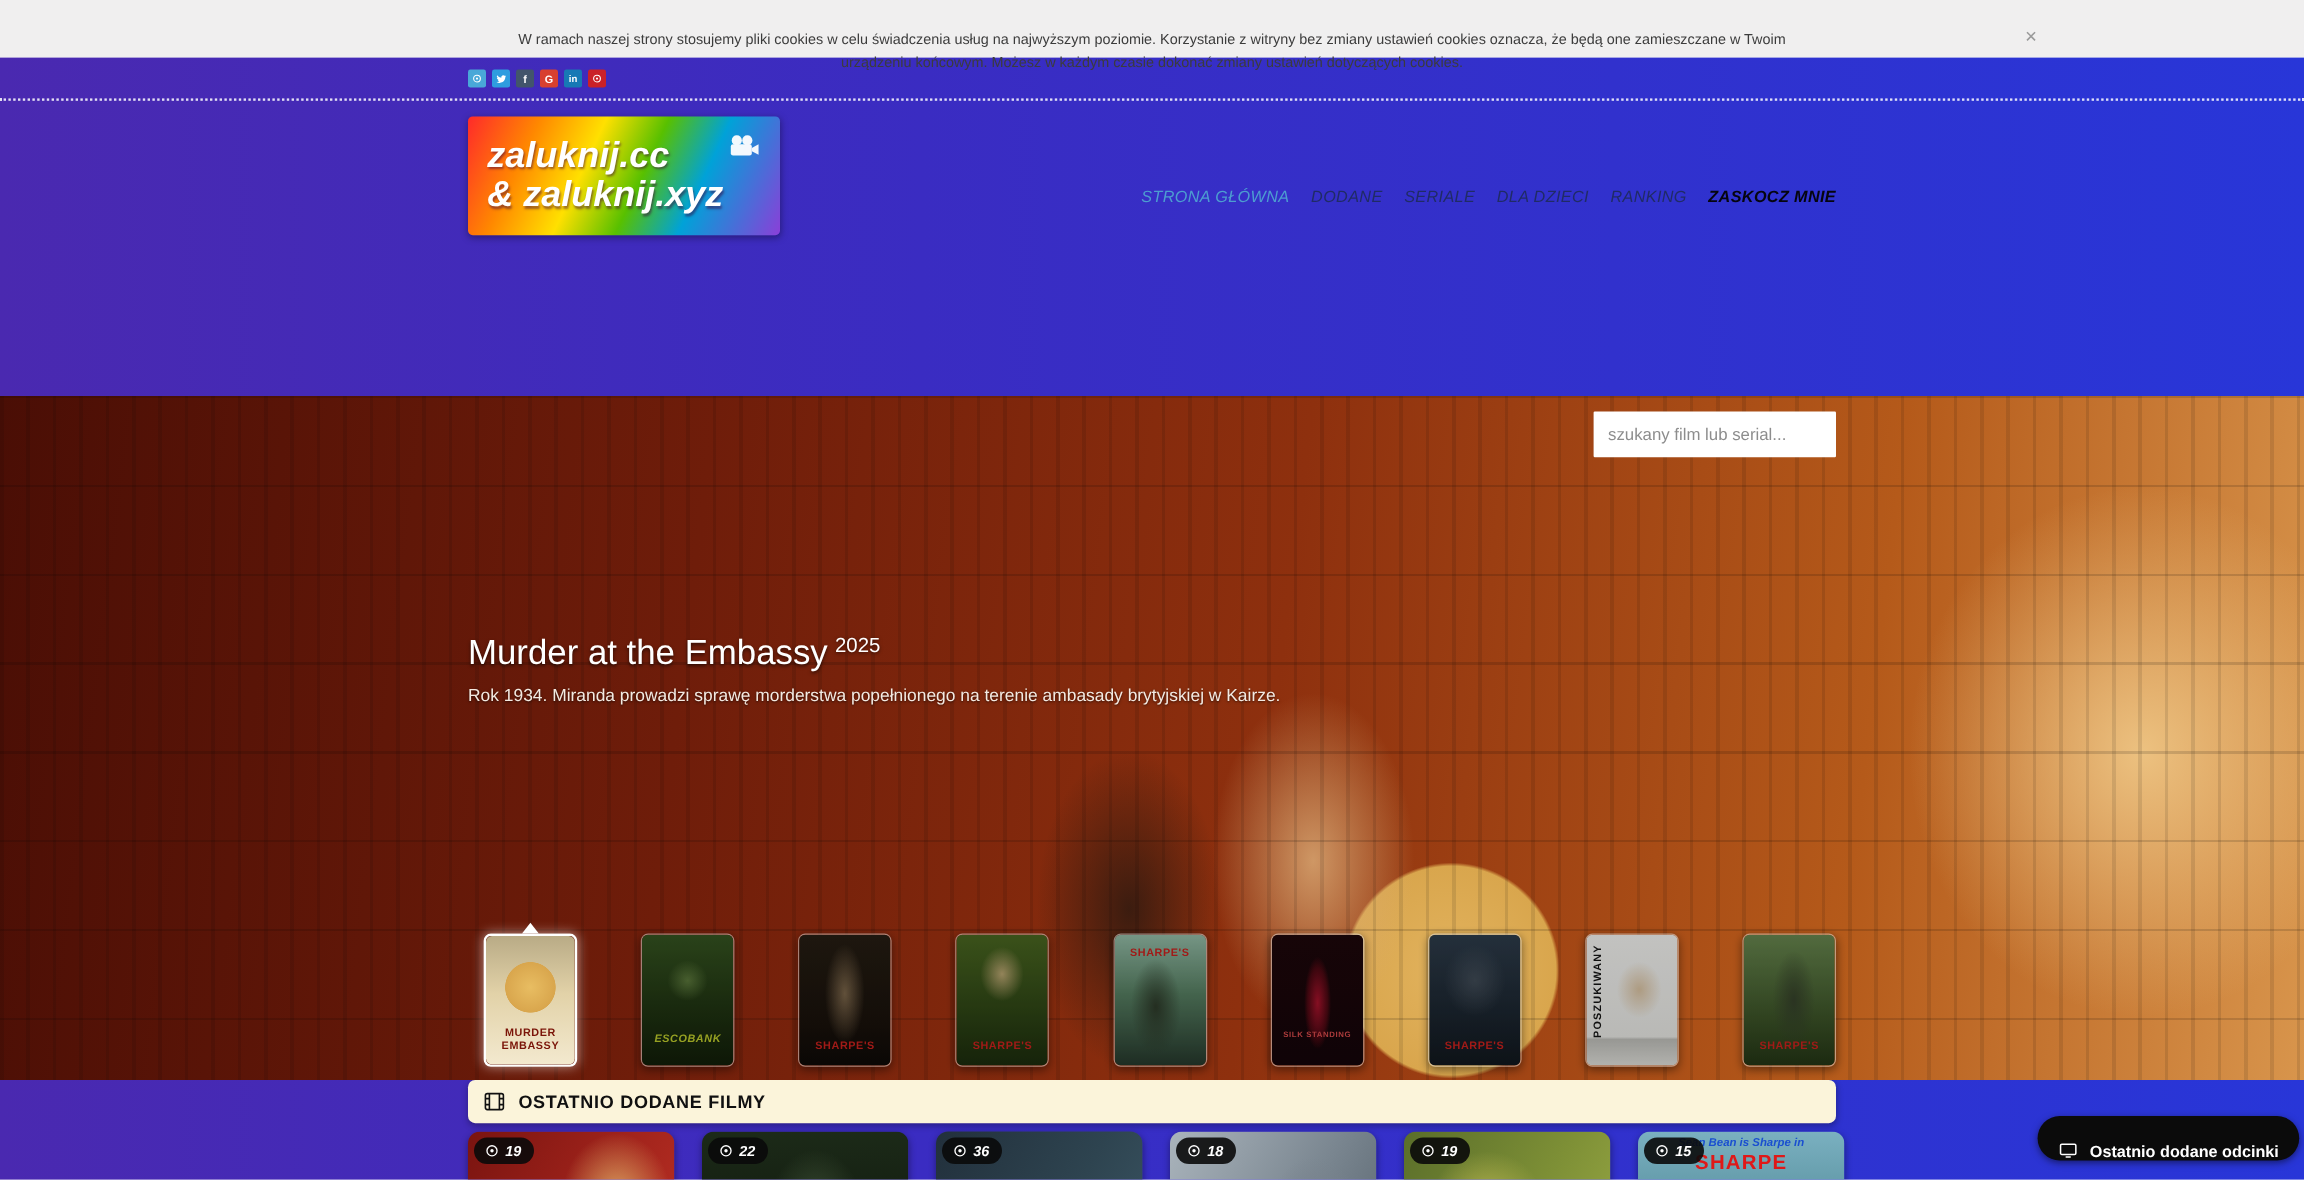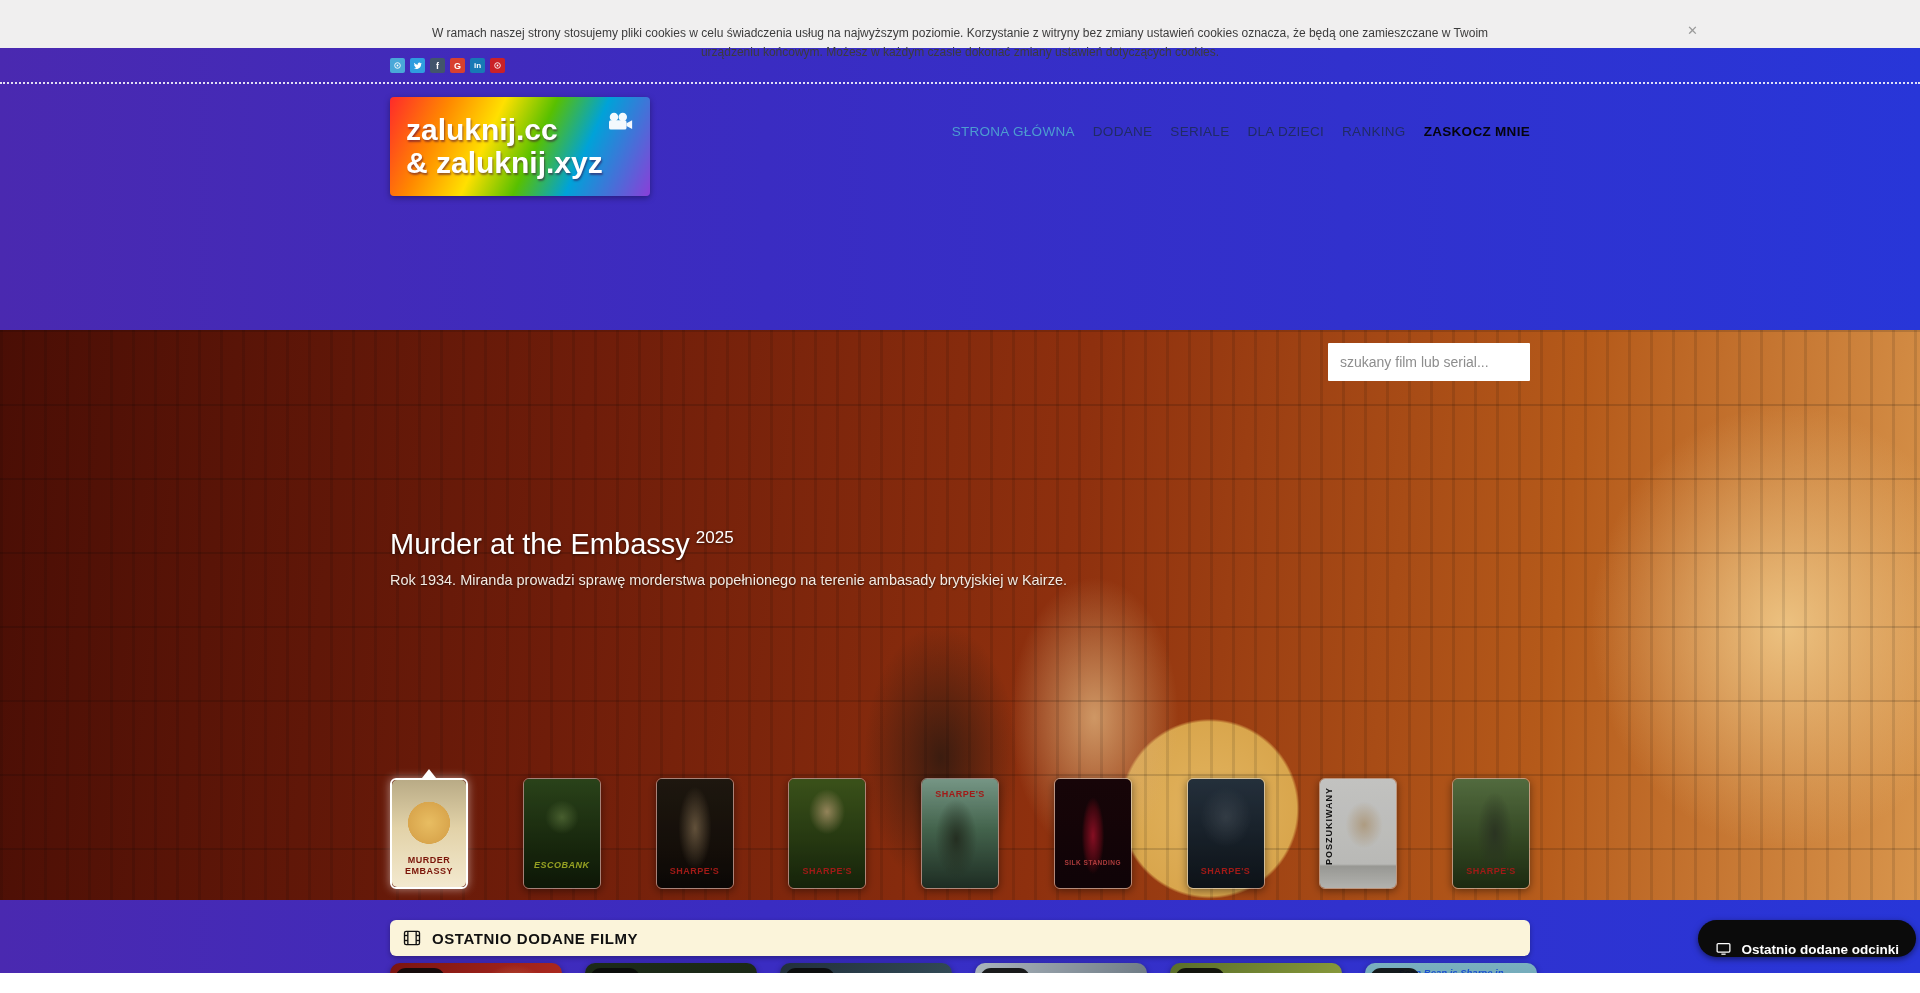--- a/index.html
+++ b/index.html
@@ -15,29 +15,29 @@
                   cursor:pointer; line-height:1; }
 
   
   .top-band { height:282px; background:linear-gradient(90deg,#4a29b0 0%, #3a2cc2 40%, #2836d8 100%); }
   .social-row { padding-top:10px; display:flex; gap:5px; }
   .social-btn { width:15px; height:15px; border-radius:2px; display:flex; align-items:center;
                 justify-content:center; color:#fff; font-size:9px; font-weight:bold; cursor:pointer; }
   .social-btn svg { width:9px; height:9px; }
   .dotted-sep { border-bottom:2px dotted rgba(255,255,255,.85); margin-top:9px; }
 
-  .header-row { height:115px; }
+  .header-row { height:115px;font-style:italic; }
   .logo { position:absolute; left:0; top:13px; width:260px; height:99px; border-radius:4px;
           background:linear-gradient(115deg,#ff2a2a 0%,#ff8800 20%,#ffe000 38%,#58c000 55%,#00a2d8 72%,#8a3fd8 100%);
           padding:16px 0 0 16px; box-shadow:0 2px 6px rgba(0,0,0,.35); cursor:pointer; }
   .logo-line { color:#fff; font-size:30px; font-weight:bold; line-height:1.1;
                text-shadow:1px 2px 2px rgba(60,0,60,.5); }
   .logo-cam { position:absolute; right:16px; top:10px; width:30px; height:30px; opacity:.95; }
   .nav { position:absolute; right:0; top:40px; display:flex; gap:18px; align-items:center; }
-  .nav-item { font-size:13.5px; letter-spacing:.3px; color:#202b66; cursor:pointer; }
+  .nav-item { font-size:13.5px; letter-spacing:.3px; color:#202b66; cursor:pointer;margin-top:32px; }
   .nav-item.active { color:#4d9dd0; }
   .nav-item.strong { color:#05050f; font-weight:bold; }
 
   .welcome-box { margin-top:14px; height:95px; background:#dcdbf3; border:1px solid #c9c9ea;
                  border-radius:5px; text-align:center; padding-top:16px; }
   .welcome-line { color:#2e7d93; font-size:13px; font-weight:bold; }
   .welcome-line + .welcome-line { margin-top:10px; }
 
   
   .hero { height:570px; position:relative; overflow:hidden;
@@ -61,21 +61,21 @@
   .hero-title { position:absolute; left:0; top:198px; color:#fff;
                 font-size:29px; font-weight:400; text-shadow:0 1px 3px rgba(0,0,0,.6); }
   .hero-title sup { font-size:17px; font-weight:400; margin-left:6px; }
   .hero-desc { position:absolute; left:0; top:242px; color:#f3eae2; font-size:14.5px;
                text-shadow:0 1px 2px rgba(0,0,0,.6); }
 
   .thumbs { position:absolute; left:0; bottom:11px; width:1140px; display:flex;
             justify-content:space-between; }
   .thumb { width:78px; height:111px; border-radius:6px; border:1px solid rgba(255,255,255,.55);
            position:relative; overflow:visible; cursor:pointer; box-shadow:0 2px 8px rgba(0,0,0,.45);
-           filter:brightness(.82); }
+           filter:brightness(.82);margin-left:13px; }
   .thumb-fill { position:absolute; inset:0; border-radius:5px; overflow:hidden; }
   .thumb.active { border:2px solid #fff; filter:none; box-shadow:0 0 10px rgba(255,255,255,.5); }
   .thumb.active::before { content:""; position:absolute; top:-11px; left:50%; margin-left:-7px;
            border-left:7px solid transparent; border-right:7px solid transparent;
            border-bottom:9px solid #fff; }
   .cap { position:absolute; left:0; right:0; text-align:center; font-weight:bold; }
 
   .t1 .thumb-fill { background:radial-gradient(circle 26px at 50% 40%, #e8bd62 0%, #d9a64d 80%, rgba(217,166,77,0) 82%),
         linear-gradient(180deg,#b9ab86 0%, #e2d2a8 45%, #f3e9cf 100%); }
   .t1 .cap1 { bottom:22px; color:#7a1408; font-size:9px; letter-spacing:.5px; }
@@ -102,22 +102,22 @@
   .t8 .thumb-fill { background:radial-gradient(ellipse 34px 40px at 50% 35%, rgba(90,100,110,.5), transparent 75%),
         linear-gradient(180deg,#2c3a48 0%, #1a242e 60%, #10161c 100%); }
   .t9 .thumb-fill { background:radial-gradient(ellipse 24px 30px at 58% 42%, rgba(210,185,150,.9), transparent 78%),
         linear-gradient(180deg,#ececea 0%, #e2e2de 78%, #b9b9b4 80%, #d9d9d4 100%); }
   .t9 .cap-vert { position:absolute; left:4px; top:8px; writing-mode:vertical-rl; transform:rotate(180deg);
         color:#141414; font-size:9px; font-weight:bold; letter-spacing:1px; }
   .t10 .thumb-fill { background:radial-gradient(ellipse 22px 52px at 55% 50%, rgba(50,60,40,.9), transparent 80%),
         linear-gradient(180deg,#64824c 0%, #3c5328 60%, #223314 100%); }
 
   
-  .bottom-band { height:73px; background:linear-gradient(90deg,#4a29b0 0%, #3a2cc2 40%, #2836d8 100%);
-                 padding-top:20px; position:relative; overflow:hidden; }
+  .bottom-band { height:83px; background:linear-gradient(90deg,#4a29b0 0%, #3a2cc2 40%, #2836d8 100%);
+                 position:relative; overflow:hidden; }
   .section-bar { height:36px; background:#fbf4da; border-radius:6px; display:flex; align-items:center;
                  padding:0 12px; gap:10px; box-shadow:0 2px 5px rgba(0,0,0,.3); }
   .section-bar svg { width:20px; height:20px; }
   .section-title { font-size:15px; font-weight:bold; letter-spacing:.6px; color:#101010; }
 
   .cards-row { margin-top:7px; display:flex; gap:23px; }
   .card { width:172px; height:120px; border-radius:10px; position:relative; flex:0 0 auto;
           cursor:pointer; box-shadow:0 2px 6px rgba(0,0,0,.4); overflow:hidden; }
   .badge { position:absolute; top:5px; left:5px; background:rgba(10,10,10,.9); border-radius:13px;
            padding:4px 11px 4px 9px; display:flex; align-items:center; gap:5px; color:#fff;

